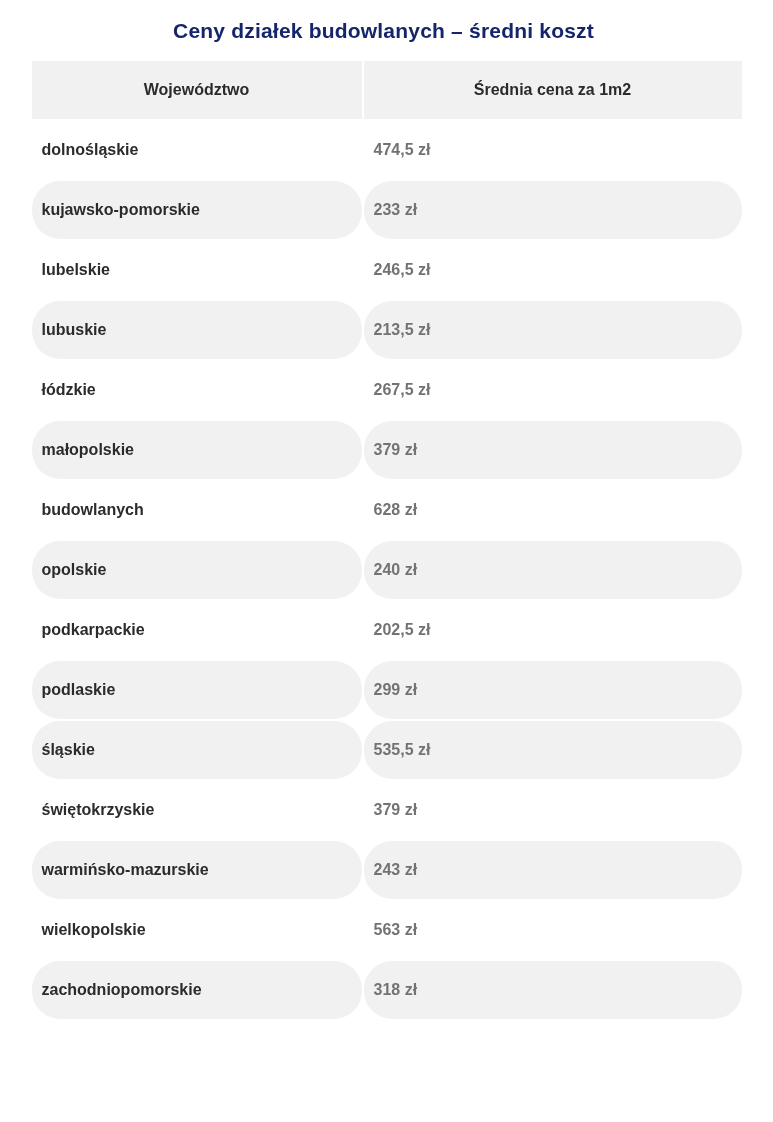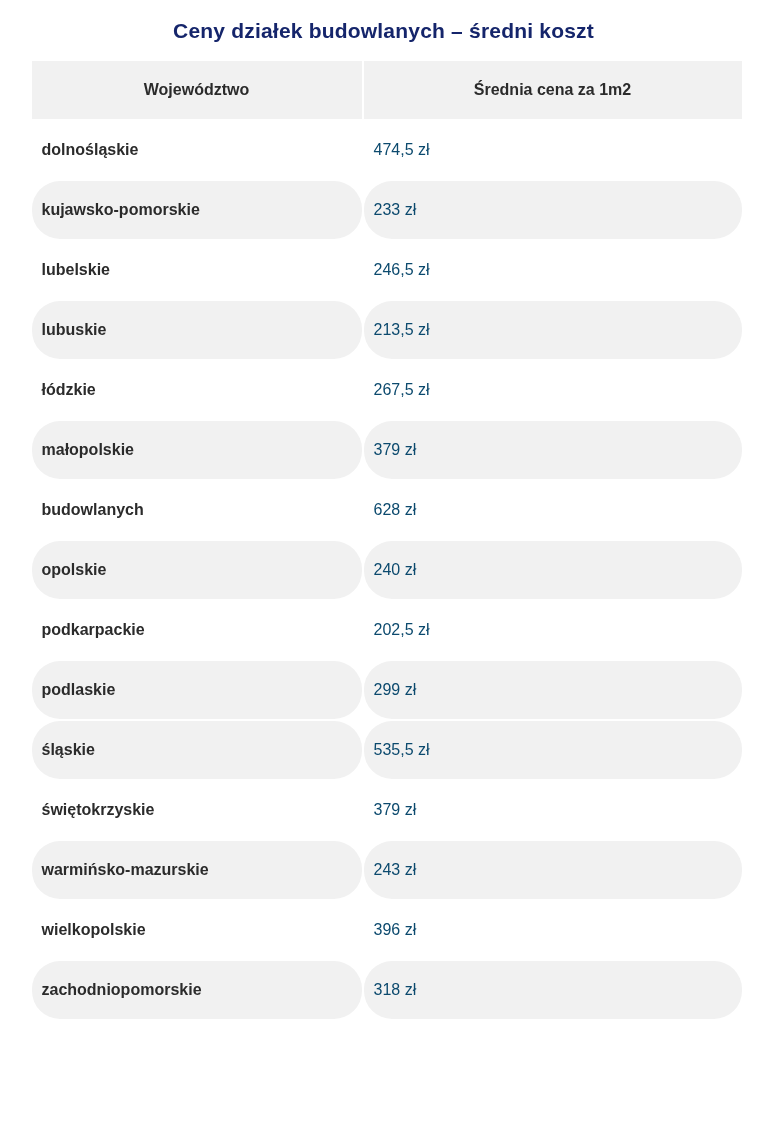--- a/index.html
+++ b/index.html
@@ -54,22 +54,22 @@
     height: 58px;
     padding: 0 10px;
     border: none;
     vertical-align: middle;
   }
   table.price-table td.region {
     font-weight: bold;
     color: #2b2b2b;
   }
   table.price-table td.price {
-    font-weight: normal;
-    color: #0c4a6e;
+    font-weight: bold;
+    color: #737373;
   }
   table.price-table tr.shaded td {
     background: #f1f1f1;
     border-radius: 28px;
   }
   table.price-table tr.plain td {
     background: #ffffff;
   }
 </style>
 </head>
@@ -138,21 +138,21 @@
         <tr class="plain">
           <td class="region">świętokrzyskie</td>
           <td class="price">379 zł</td>
         </tr>
         <tr class="shaded">
           <td class="region">warmińsko-mazurskie</td>
           <td class="price">243 zł</td>
         </tr>
         <tr class="plain">
           <td class="region">wielkopolskie</td>
-          <td class="price">396 zł</td>
+          <td class="price">563 zł</td>
         </tr>
         <tr class="shaded">
           <td class="region">zachodniopomorskie</td>
           <td class="price">318 zł</td>
         </tr>
       </tbody>
   </table>
 
 </div>
 

